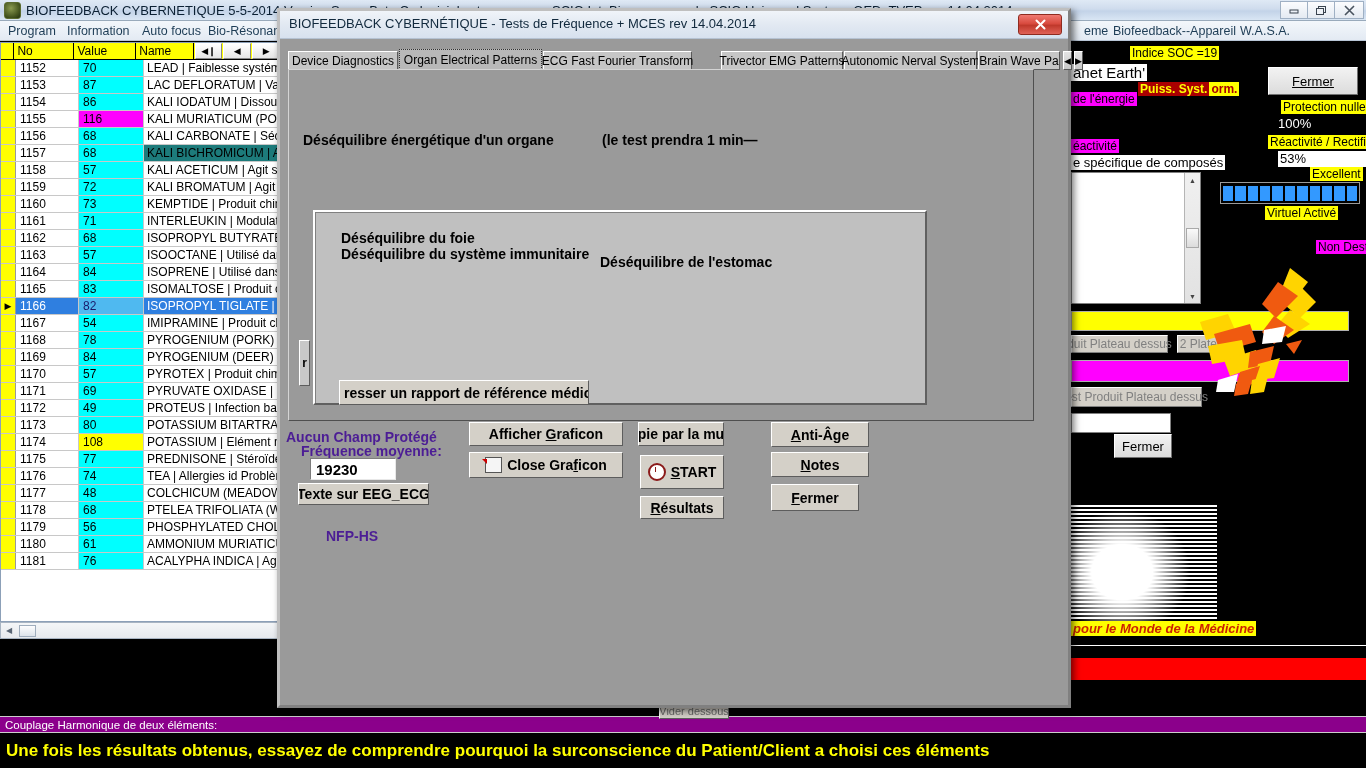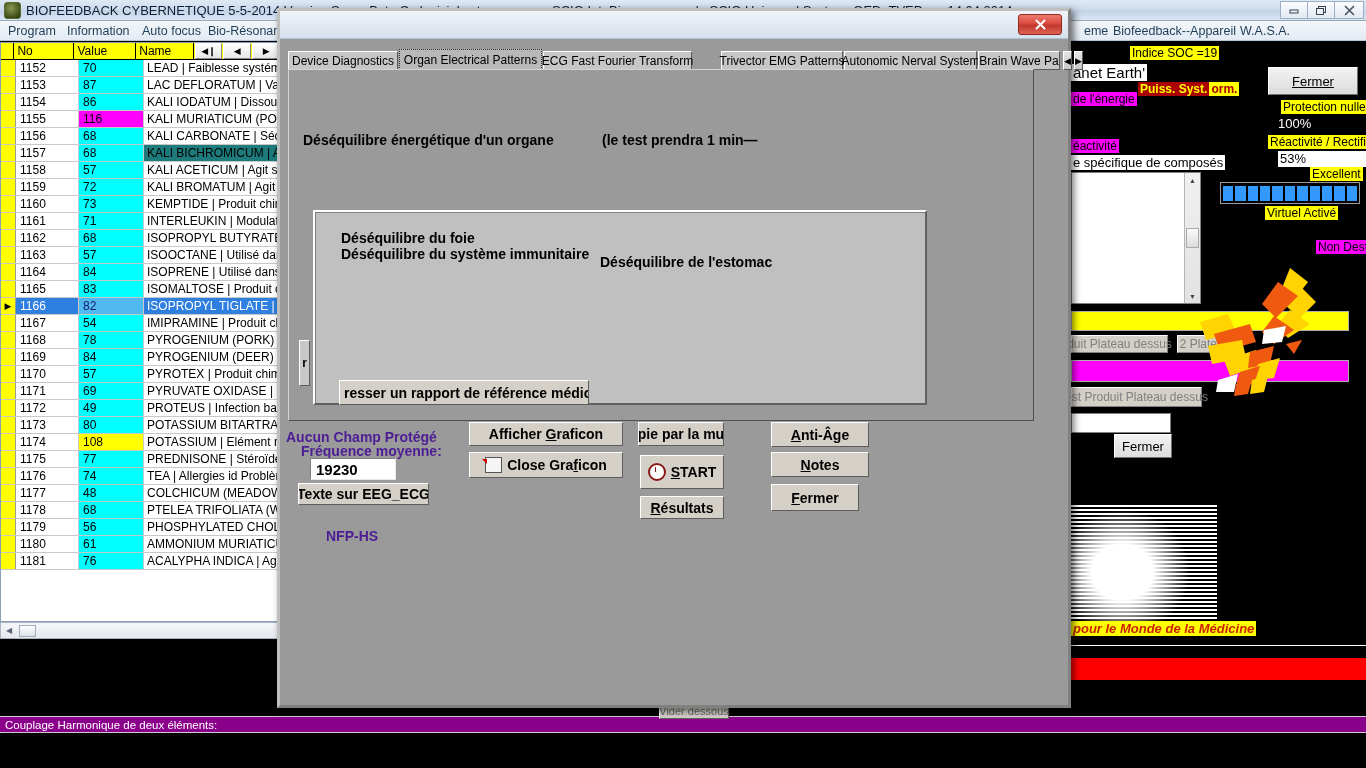--- a/index.html
+++ b/index.html
@@ -722,28 +722,32 @@
     <div class="stripe-img" style="left:1071px; top:505px; width:146px; height:122px;">
       <div class="stripe-overlay"></div>
     </div>
     <div class="monde-label" style="left:1071px; top:621px;">pour le Monde de la Médicine</div>
     <div style="position:absolute; left:1071px; top:645px; width:295px; height:12px; background:#000; border-top:1px solid #fff;"></div>
     <div style="position:absolute; left:1071px; top:658px; width:295px; height:22px; background:#ff0000;"></div>
 
     <div class="couplage-band">
       <div class="couplage-text">Couplage Harmonique de deux éléments:</div>
     </div>
+    <div class="bottom-band">
+      <div class="bottom-text">Une fois les résultats obtenus, essayez de comprendre pourquoi la surconscience du Patient/Client a choisi ces éléments</div>
+    </div>
 
     <div class="vider-btn">
       <span>Vider dessous</span>
     </div>
   </div>
 
   <div class="dlg">
     <div class="dlg-titlebar">
+      <div class="dlg-title-text">BIOFEEDBACK CYBERNÉTIQUE - Tests de Fréquence + MCES rev 14.04.2014</div>
       <div class="dlg-close">
         <svg width="13" height="11" viewBox="0 0 13 11">
             <path d="M2.5 1.5 L10.5 9.5 M10.5 1.5 L2.5 9.5" stroke="#ffffff" stroke-width="2" fill="none" stroke-linecap="round"></path>
           </svg>
       </div>
     </div>
 
     <div class="dlg-body">
 
       <div class="tabstrip" id="tabstrip">

